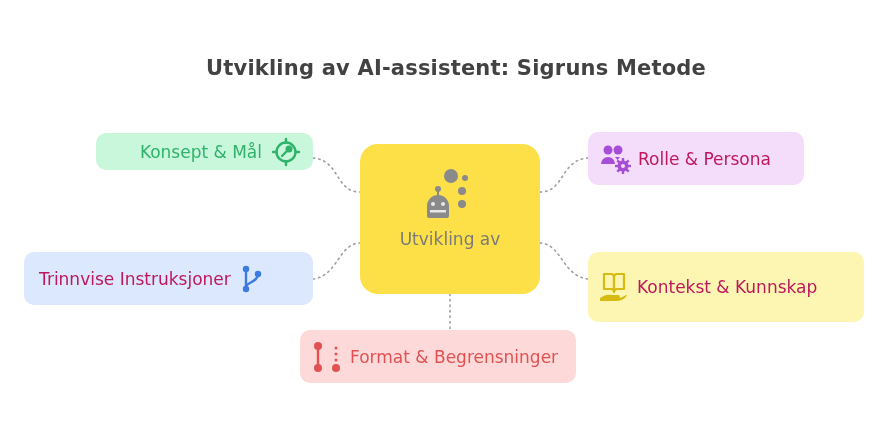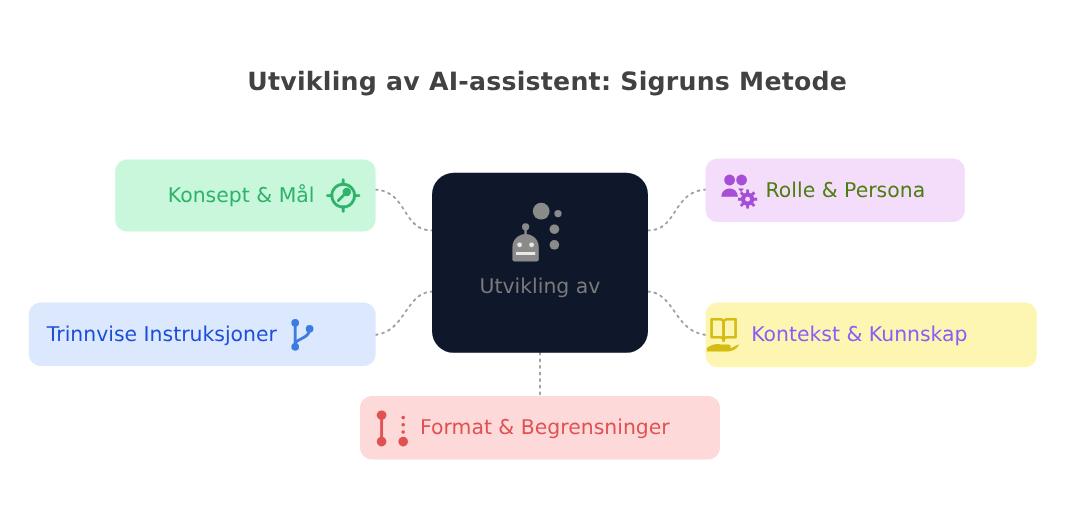--- a/index.html
+++ b/index.html
@@ -6,21 +6,21 @@
   body { width: 888px; height: 432px; position: relative; overflow: hidden;
          font-family: "DejaVu Sans", sans-serif; }
   .title { position: absolute; left: 0; width: 888px; top: 56px; text-align: center;
            font-size: 21px; font-weight: bold; color: #424242; letter-spacing: 0.2px; padding-left: 12px; }
   svg.links { position: absolute; left: 0; top: 0; }
   .node { position: absolute; border-radius: 10px; display: flex; align-items: center;
           font-size: 17px; box-sizing: border-box; }
   .node .lbl { white-space: nowrap; }
   .node svg { flex: 0 0 auto; }
   .center { position: absolute; left: 360px; top: 144px; width: 180px; height: 150px;
-            background: #0f172a; border-radius: 18px; text-align: center; color: #7a7a7a; }
+            background: #fde047; border-radius: 18px; text-align: center; color: #7a7a7a; }
   .center .lbl { position: absolute; left: 0; width: 180px; top: 84px; font-size: 17px; line-height: 23px; }
   .center svg { position: absolute; left: 64px; top: 22px; }
 </style>
 </head>
 <body>
 
 <div class="title">Utvikling av AI-assistent: Sigruns Metode</div>
 
 <svg class="links" width="888" height="432">
   <g fill="none" stroke="#9e9e9e" stroke-width="1.6" stroke-dasharray="1.5 4" stroke-linecap="round">
@@ -45,82 +45,82 @@
     </g>
     <circle cx="9" cy="38" r="2" fill="#e8e8e8"></circle>
     <circle cx="19" cy="38" r="2" fill="#e8e8e8"></circle>
     <rect x="6" y="44" width="16" height="2.5" fill="#e8e8e8"></rect>
   </svg>
   <div class="lbl">
     <div>Utvikling av</div>
   </div>
 </div>
 
-<div class="node" style="left:96px; top:133px; width:217px; height:60px; background:#c8f7dc; color:#2fb36b; justify-content:flex-end; padding-right:12px;">
+<div class="node" style="left:96px; top:133px; width:217px; height:37px; background:#c8f7dc; color:#2fb36b; justify-content:flex-end; padding-right:12px;">
   <span class="lbl">Konsept &amp; Mål</span>
   <svg width="30" height="30" viewBox="0 0 30 30" style="margin-left:9px">
     <g fill="none" stroke="#2fb36b" stroke-width="2.4" stroke-linecap="round">
       <circle cx="15" cy="15" r="9.5"></circle>
       <line x1="15" y1="2" x2="15" y2="5.5"></line>
       <line x1="15" y1="24.5" x2="15" y2="28"></line>
       <line x1="2" y1="15" x2="5.5" y2="15"></line>
       <line x1="24.5" y1="15" x2="28" y2="15"></line>
       <line x1="11" y1="19" x2="17" y2="13"></line>
     </g>
     <circle cx="18" cy="12" r="3.5" fill="#2fb36b"></circle>
   </svg>
 </div>
 
-<div class="node" style="left:588px; top:132px; width:216px; height:53px; background:#f4dcfb; color:#4d7c0f; padding-left:12px;">
+<div class="node" style="left:588px; top:132px; width:216px; height:53px; background:#f4dcfb; color:#be185d; padding-left:12px;">
   <svg width="32" height="30" viewBox="0 0 32 30" style="margin-right:6px">
     <g fill="#a64fd6">
       <circle cx="8" cy="6" r="4.5"></circle>
       <circle cx="18" cy="6" r="4.5"></circle>
       <path d="M1 20 a7 7 0 0 1 14 0 z"></path>
       <path d="M15 13 l5 0 l-2.5 3 z"></path>
       <circle cx="23" cy="22" r="5.5"></circle>
       <g stroke="#a64fd6" stroke-width="2.4">
         <line x1="23" y1="14" x2="23" y2="30"></line>
         <line x1="15" y1="22" x2="31" y2="22"></line>
         <line x1="17.3" y1="16.3" x2="28.7" y2="27.7"></line>
         <line x1="28.7" y1="16.3" x2="17.3" y2="27.7"></line>
       </g>
     </g>
     <circle cx="23" cy="22" r="2" fill="#f4dcfb"></circle>
   </svg>
   <span class="lbl">Rolle &amp; Persona</span>
 </div>
 
-<div class="node" style="left:24px; top:252px; width:289px; height:53px; background:#dce8fd; color:#1d4ed8; padding-left:15px;">
+<div class="node" style="left:24px; top:252px; width:289px; height:53px; background:#dce8fd; color:#be185d; padding-left:15px;">
   <span class="lbl">Trinnvise Instruksjoner</span>
   <svg width="24" height="30" viewBox="0 0 24 30" style="margin-left:9px">
     <g fill="#3d7be0">
       <circle cx="6" cy="5" r="3.2"></circle>
       <circle cx="6" cy="25" r="3.2"></circle>
       <circle cx="18" cy="10" r="3.2"></circle>
     </g>
     <g fill="none" stroke="#3d7be0" stroke-width="2.4" stroke-linecap="round">
       <line x1="6" y1="5" x2="6" y2="25"></line>
       <path d="M18 10 C18 18, 8 18, 6 22"></path>
     </g>
   </svg>
 </div>
 
-<div class="node" style="left:588px; top:252px; width:276px; height:54px; background:#fdf6b3; color:#8b5cf6; ">
+<div class="node" style="left:588px; top:252px; width:276px; height:70px; background:#fdf6b3; color:#be185d; padding-left:11px;">
   <svg width="30" height="32" viewBox="0 0 30 32" style="margin-right:8px">
     <g fill="none" stroke="#d6bb12" stroke-width="2.2" stroke-linejoin="round">
       <path d="M5 3 h7 a3 3 0 0 1 3 3 v15 a3 3 0 0 0 -3 -3 h-7 z"></path>
       <path d="M25 3 h-7 a3 3 0 0 0 -3 3 v15 a3 3 0 0 1 3 -3 h7 z"></path>
     </g>
     <path d="M1 27 c4 -3 8 -4 12 -3 h6 a2 2 0 0 1 0 4 h-6 l8 -1 c3 -1 5 -3 7 -3 c-2 4 -6 6 -12 6 h-15 z" fill="#d6bb12"></path>
   </svg>
   <span class="lbl">Kontekst &amp; Kunnskap</span>
 </div>
 
-<div class="node" style="left:300px; top:330px; width:300px; height:53px; background:#fdd9d9; color:#e05252; padding-left:12px;">
+<div class="node" style="left:300px; top:330px; width:276px; height:53px; background:#fdd9d9; color:#e05252; padding-left:12px;">
   <svg width="30" height="32" viewBox="0 0 30 32" style="margin-right:8px">
     <g fill="#e05252">
       <circle cx="6" cy="5" r="4"></circle>
       <circle cx="6" cy="27" r="4"></circle>
       <rect x="4.8" y="5" width="2.4" height="22"></rect>
       <circle cx="24" cy="27" r="4"></circle>
       <circle cx="24" cy="7" r="1.5"></circle>
       <circle cx="24" cy="13" r="1.5"></circle>
       <circle cx="24" cy="19" r="1.5"></circle>
     </g>

